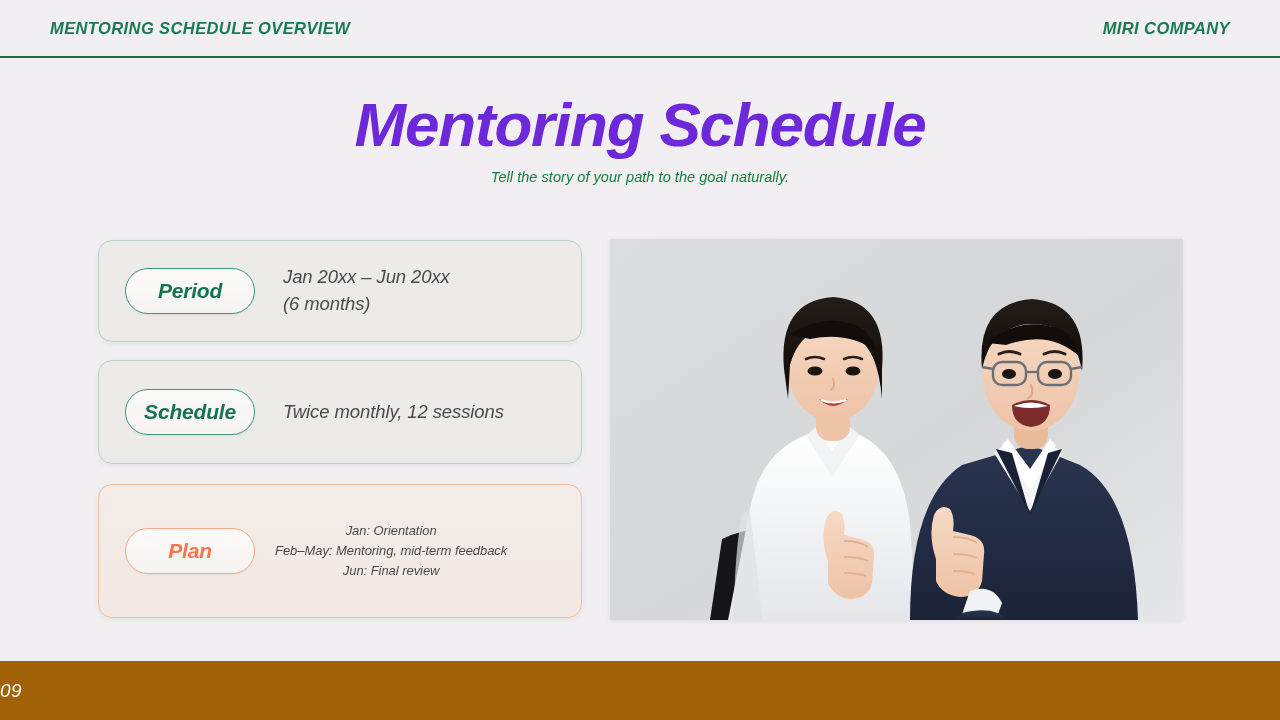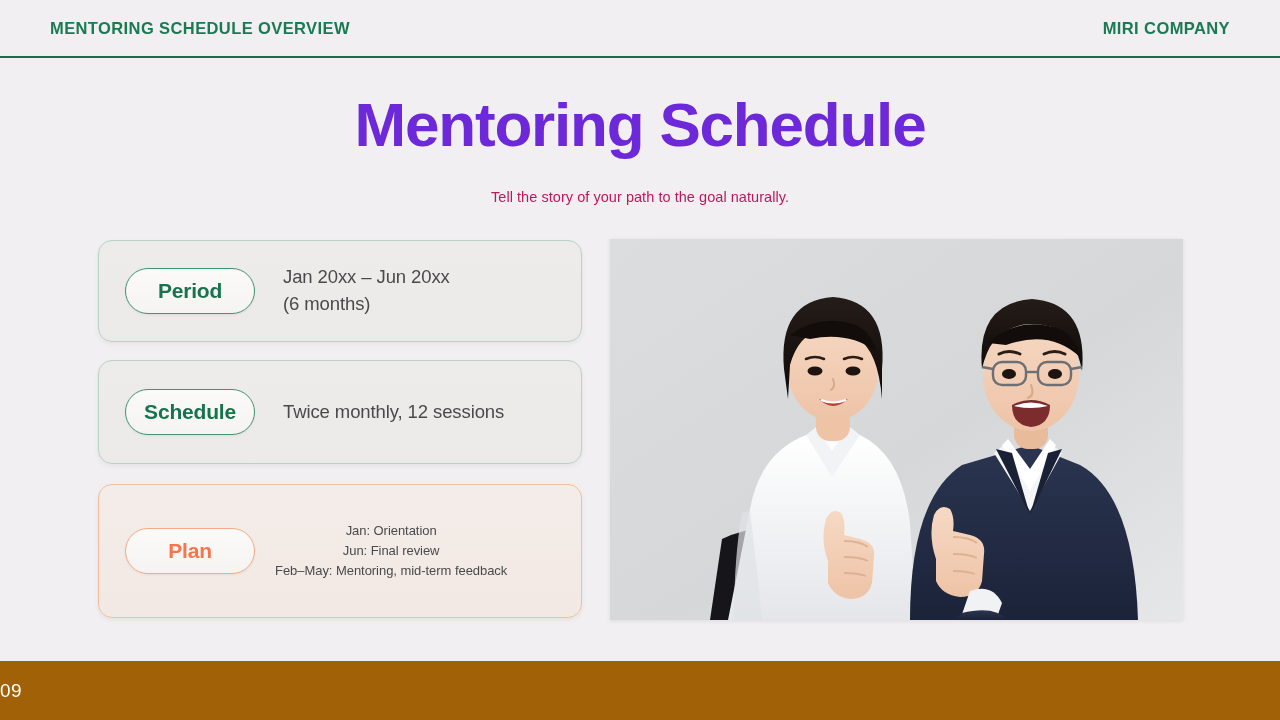--- a/index.html
+++ b/index.html
@@ -14,20 +14,21 @@
     font-family: "Liberation Sans", sans-serif;
     background: #f1eff1;
     position: relative;
   }
 
   .slide {
     position: relative;
     width: 1280px;
     height: 720px;
     background: #f1eff1;
+    font-style: italic;
   }
 
   
   .header {
     position: absolute;
     left: 0; top: 0;
     width: 1280px;
     height: 58px;
     background: #f1eff1;
     border-bottom: 2px solid #17704a;
@@ -58,23 +59,23 @@
     text-align: center;
   }
   .title {
     font-size: 62px;
     font-weight: bold;
     color: #6d28d9;
     letter-spacing: -1.2px;
     line-height: 1.05;
   }
   .subtitle {
-    margin-top: 32px;
+    margin-top: 12px;
     font-size: 14.5px;
-    color: #be185d;
+    color: #15803d;
     letter-spacing: 0.05px;
   }
 
   
   .cards {
     position: absolute;
     left: 98px;
     top: 240px;
     width: 484px;
   }
@@ -214,22 +215,22 @@
         <div>Twice monthly, 12 sessions</div>
       </div>
     </div>
 
     <div class="card card-orange card-plan">
       <div class="pill pill-orange">
         <span class="pill-label pill-label-orange">Plan</span>
       </div>
       <div class="card-text card-text-sm">
         <div>Jan: Orientation</div>
+        <div>Feb–May: Mentoring, mid-term feedback</div>
         <div>Jun: Final review</div>
-        <div>Feb–May: Mentoring, mid-term feedback</div>
       </div>
     </div>
 
   </div>
 
   <div class="photo">
     <svg viewBox="0 0 573 381" preserveAspectRatio="xMidYMid slice">
       <defs>
         <linearGradient id="bgGrad" x1="0" y1="0" x2="1" y2="1">
           <stop offset="0%" stop-color="#dcdddf"></stop>

